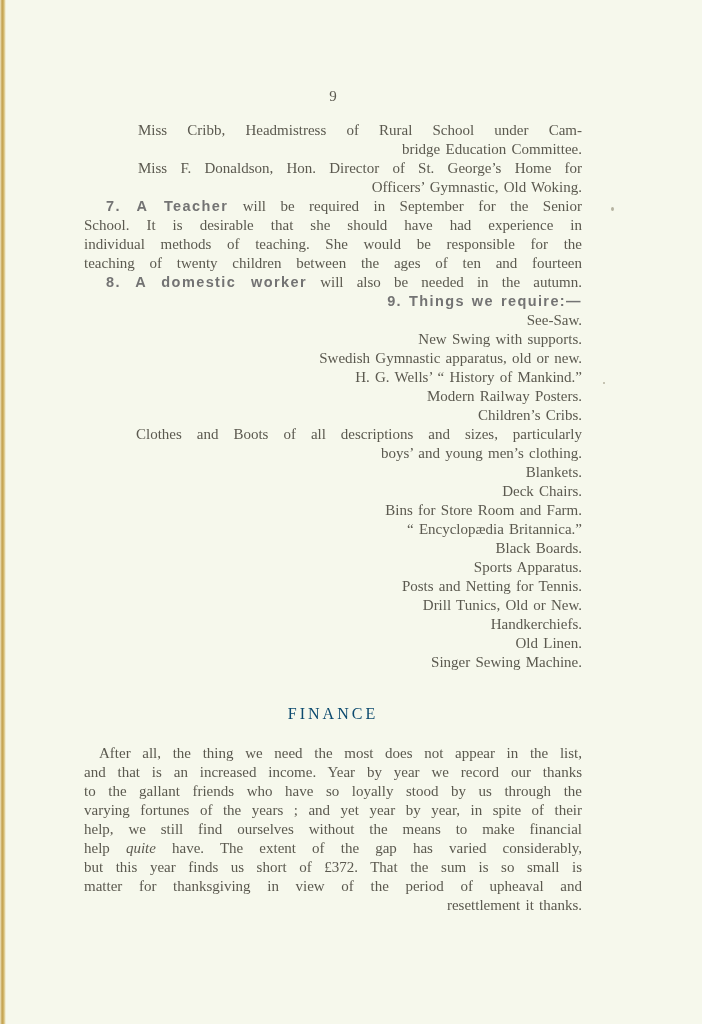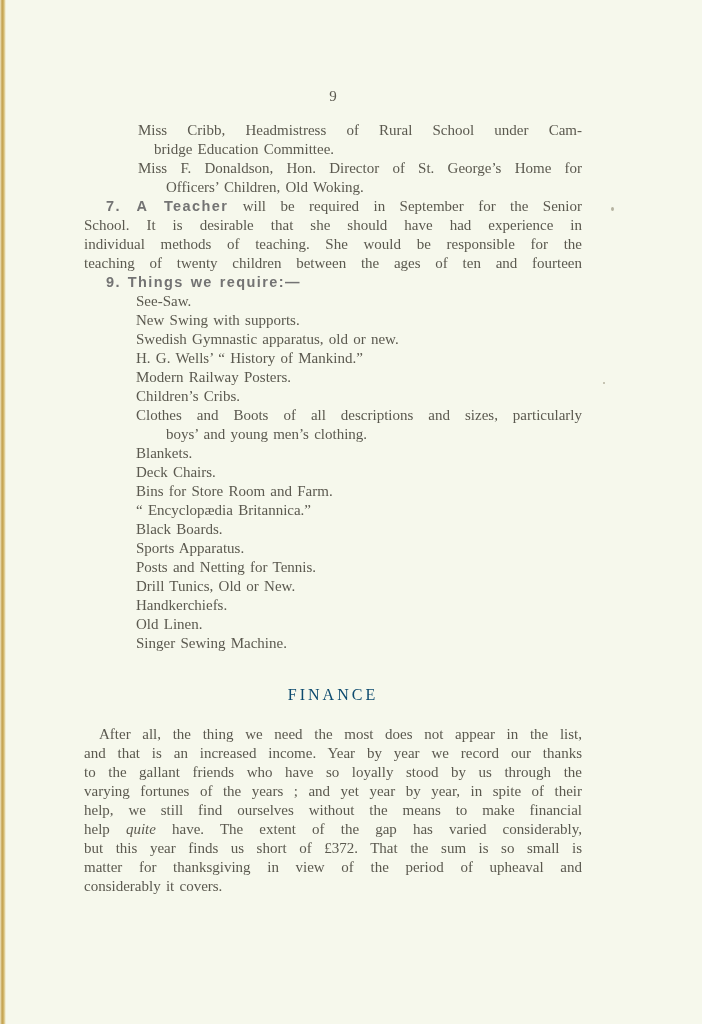--- a/index.html
+++ b/index.html
@@ -15,21 +15,21 @@
     position:absolute; left:0; top:0; width:6px; height:1024px;
     background:linear-gradient(90deg,#efe7c6 0%,#c2a04e 35%,#d4ba70 65%,#ece3bd 85%,#f6f8ec 100%);
   }
   .page-col { position:absolute; left:84px; top:0; width:498px; }
   .ln {
     font-size:15px; line-height:19px;
     text-align:justify; text-align-last:justify;
     word-spacing:1.5px;
     white-space:normal;
   }
-  .plain { text-align:left; text-align-last:auto; }
+  .plain { text-align:right; text-align-last:auto; }
   .pageno { margin-top:86px; text-align:center; text-align-last:center; font-size:15px; line-height:20px; }
   .credits { margin-top:15px; }
   .ml54 { margin-left:54px; }
   .ml70 { margin-left:70px; }
   .ml82 { margin-left:82px; }
   .ml52 { margin-left:52px; }
   .ind22 { text-indent:22px; }
   .ind15 { text-indent:15px; }
   .bold-head {
     font-family:"Liberation Sans", sans-serif;
@@ -55,30 +55,31 @@
 <div class="gutter"></div>
 
 <div class="page-col">
 
   <div class="ln pageno">9</div>
 
   <div class="credits">
     <div class="ln ml54">Miss Cribb, Headmistress of Rural School under Cam-</div>
     <div class="ln plain ml70">bridge Education Committee.</div>
     <div class="ln ml54">Miss F. Donaldson, Hon. Director of St. George’s Home for</div>
-    <div class="ln plain ml82">Officers’ Children, Old Woking.</div>
+    <div class="ln plain ml82">Officers’ Gymnastic, Old Woking.</div>
   </div>
 
   <div>
     <div class="ln ind22"><span class="bold-head">7. A Teacher</span> <span>will be required in September for the Senior</span></div>
     <div class="ln">School.  It is desirable that she should have had experience in</div>
     <div class="ln">individual methods of teaching.  She would be responsible for the</div>
     <div class="ln">teaching of twenty children between the ages of ten and fourteen</div>
   </div>
 
+  <div class="ln ind22"><span class="bold-head">8. A domestic worker</span> <span>will also be needed in the autumn.</span></div>
 
   <div class="ln plain ind22"><span class="bold-head">9. Things we require:—</span></div>
 
   <div>
     <div class="ln plain ml52">See-Saw.</div>
     <div class="ln plain ml52">New Swing with supports.</div>
     <div class="ln plain ml52">Swedish Gymnastic apparatus, old or new.</div>
     <div class="ln plain ml52">H. G. Wells’ “ History of Mankind.”</div>
     <div class="ln plain ml52">Modern Railway Posters.</div>
     <div class="ln plain ml52">Children’s Cribs.</div>
@@ -101,19 +102,19 @@
 
   <div class="finance-para">
     <div class="ln ind15">After all, the thing we need the most does not appear in the list,</div>
     <div class="ln">and that is an increased income.  Year by year we record our thanks</div>
     <div class="ln">to the gallant friends who have so loyally stood by us through the</div>
     <div class="ln">varying fortunes of the years ;  and yet year by year, in spite of their</div>
     <div class="ln">help, we still find ourselves without the means to make financial</div>
     <div class="ln"><span>help </span><span class="it">quite</span><span> have.  The extent of the gap has varied considerably,</span></div>
     <div class="ln">but this year finds us short of £372.  That the sum is so small is</div>
     <div class="ln">matter for thanksgiving in view of the period of upheaval and</div>
-    <div class="ln plain">considerably it covers.</div>
+    <div class="ln plain">resettlement it thanks.</div>
   </div>
 
 </div>
 
 <div class="speck" style="left:611px; top:207px; width:3px; height:4px;"></div>
 <div class="speck" style="left:603px; top:382px; width:2px; height:2px;"></div>
 
 </body></html>

